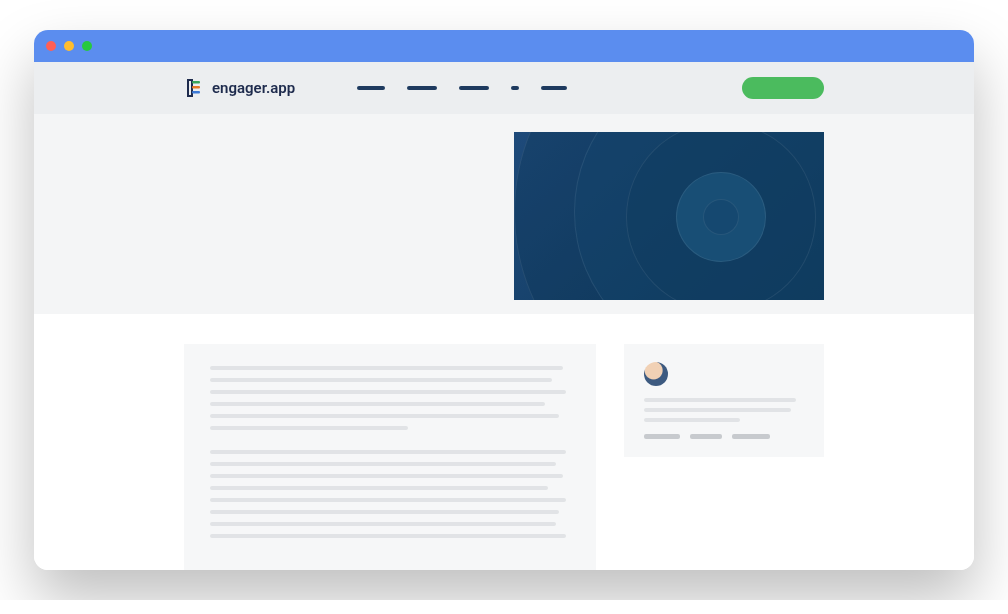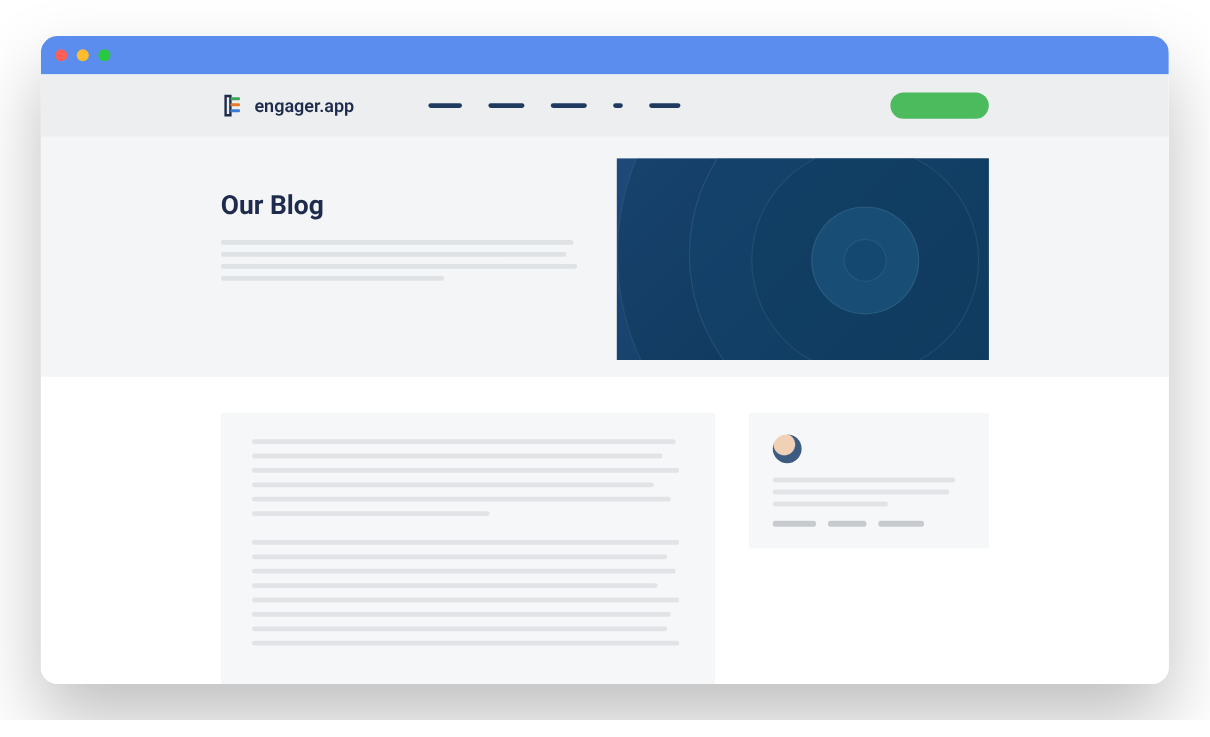--- a/index.html
+++ b/index.html
@@ -194,27 +194,20 @@
       <div class="nav-link-ph nl1"></div>
       <div class="nav-link-ph nl2"></div>
       <div class="nav-link-ph nl3"></div>
       <div class="nav-link-ph nl4"></div>
       <div class="nav-link-ph nl5"></div>
     </div>
     <button class="cta-button"></button>
   </div>
 
   <div class="hero">
-    <div class="hero-content">
-      <h1 class="hero-title">Our Blog</h1>
-      <div class="skeleton-line" style="width:98%"></div>
-      <div class="skeleton-line" style="width:96%"></div>
-      <div class="skeleton-line" style="width:99%"></div>
-      <div class="skeleton-line" style="width:62%"></div>
-    </div>
     <div class="hero-image">
       <div class="ripple r1"></div>
       <div class="ripple r2"></div>
       <div class="ripple r3"></div>
       <div class="ripple r4"></div>
       <div class="ripple r5"></div>
     </div>
   </div>
 
   <div class="content">

